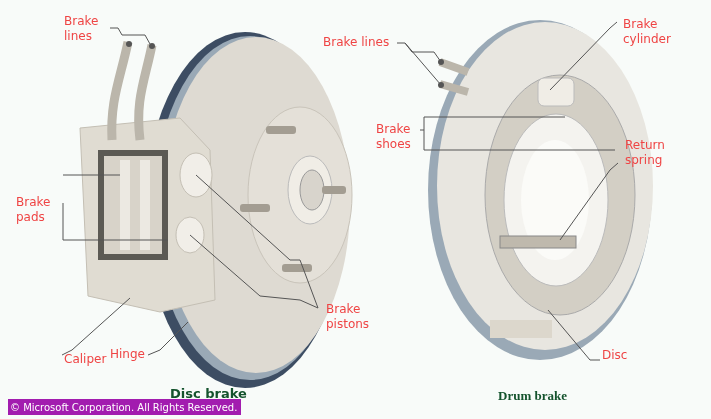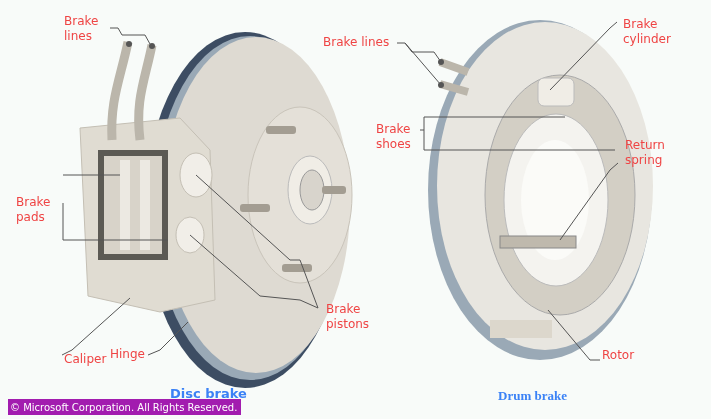--- a/index.html
+++ b/index.html
@@ -1,18 +1,18 @@
 <!DOCTYPE html>
 <html><head>
   <meta charset="utf-8">
   <style>
     html, body { margin:0; padding:0; }
     body { width:711px; height:419px; background:#f8fbf9; position:relative; overflow:hidden; font-family:"DejaVu Sans", sans-serif; }
     .lbl { position:absolute; font-size:12px; line-height:15px; color:#ef4444; white-space:pre; }
-    .caption { position:absolute; font-weight:bold; font-size:13px; color:#3b82f6; }
+    .caption { position:absolute; font-weight:bold; font-size:13px; color:#14532d; }
     svg.art { position:absolute; left:0; top:0; }
     .copyright { position:absolute; left:8px; bottom:4px; background:#a21caf; color:#fff; font-size:10px; padding:1px 4px 0 2px; line-height:15px; }
   </style>
 </head>
 <body>
 
 <svg class="art" width="711" height="419" viewBox="0 0 711 419">
 
   <g>
 
@@ -93,16 +93,16 @@
 pistons</div>
 <div class="caption" style="left:170px;top:386px;">Disc brake</div>
 
 <div class="lbl" style="left:323px;top:35px;">Brake lines</div>
 <div class="lbl" style="left:376px;top:122px;">Brake
 shoes</div>
 <div class="lbl" style="left:623px;top:17px;">Brake
 cylinder</div>
 <div class="lbl" style="left:625px;top:138px;">Return
 spring</div>
-<div class="lbl" style="left:602px;top:348px;">Rotor</div>
+<div class="lbl" style="left:602px;top:348px;">Disc</div>
 <div class="caption" style="left:498px;top:388px;font-family:Liberation Serif, serif;">Drum brake</div>
 
 <div class="copyright">© Microsoft Corporation. All Rights Reserved.</div>
 
 </body></html>

